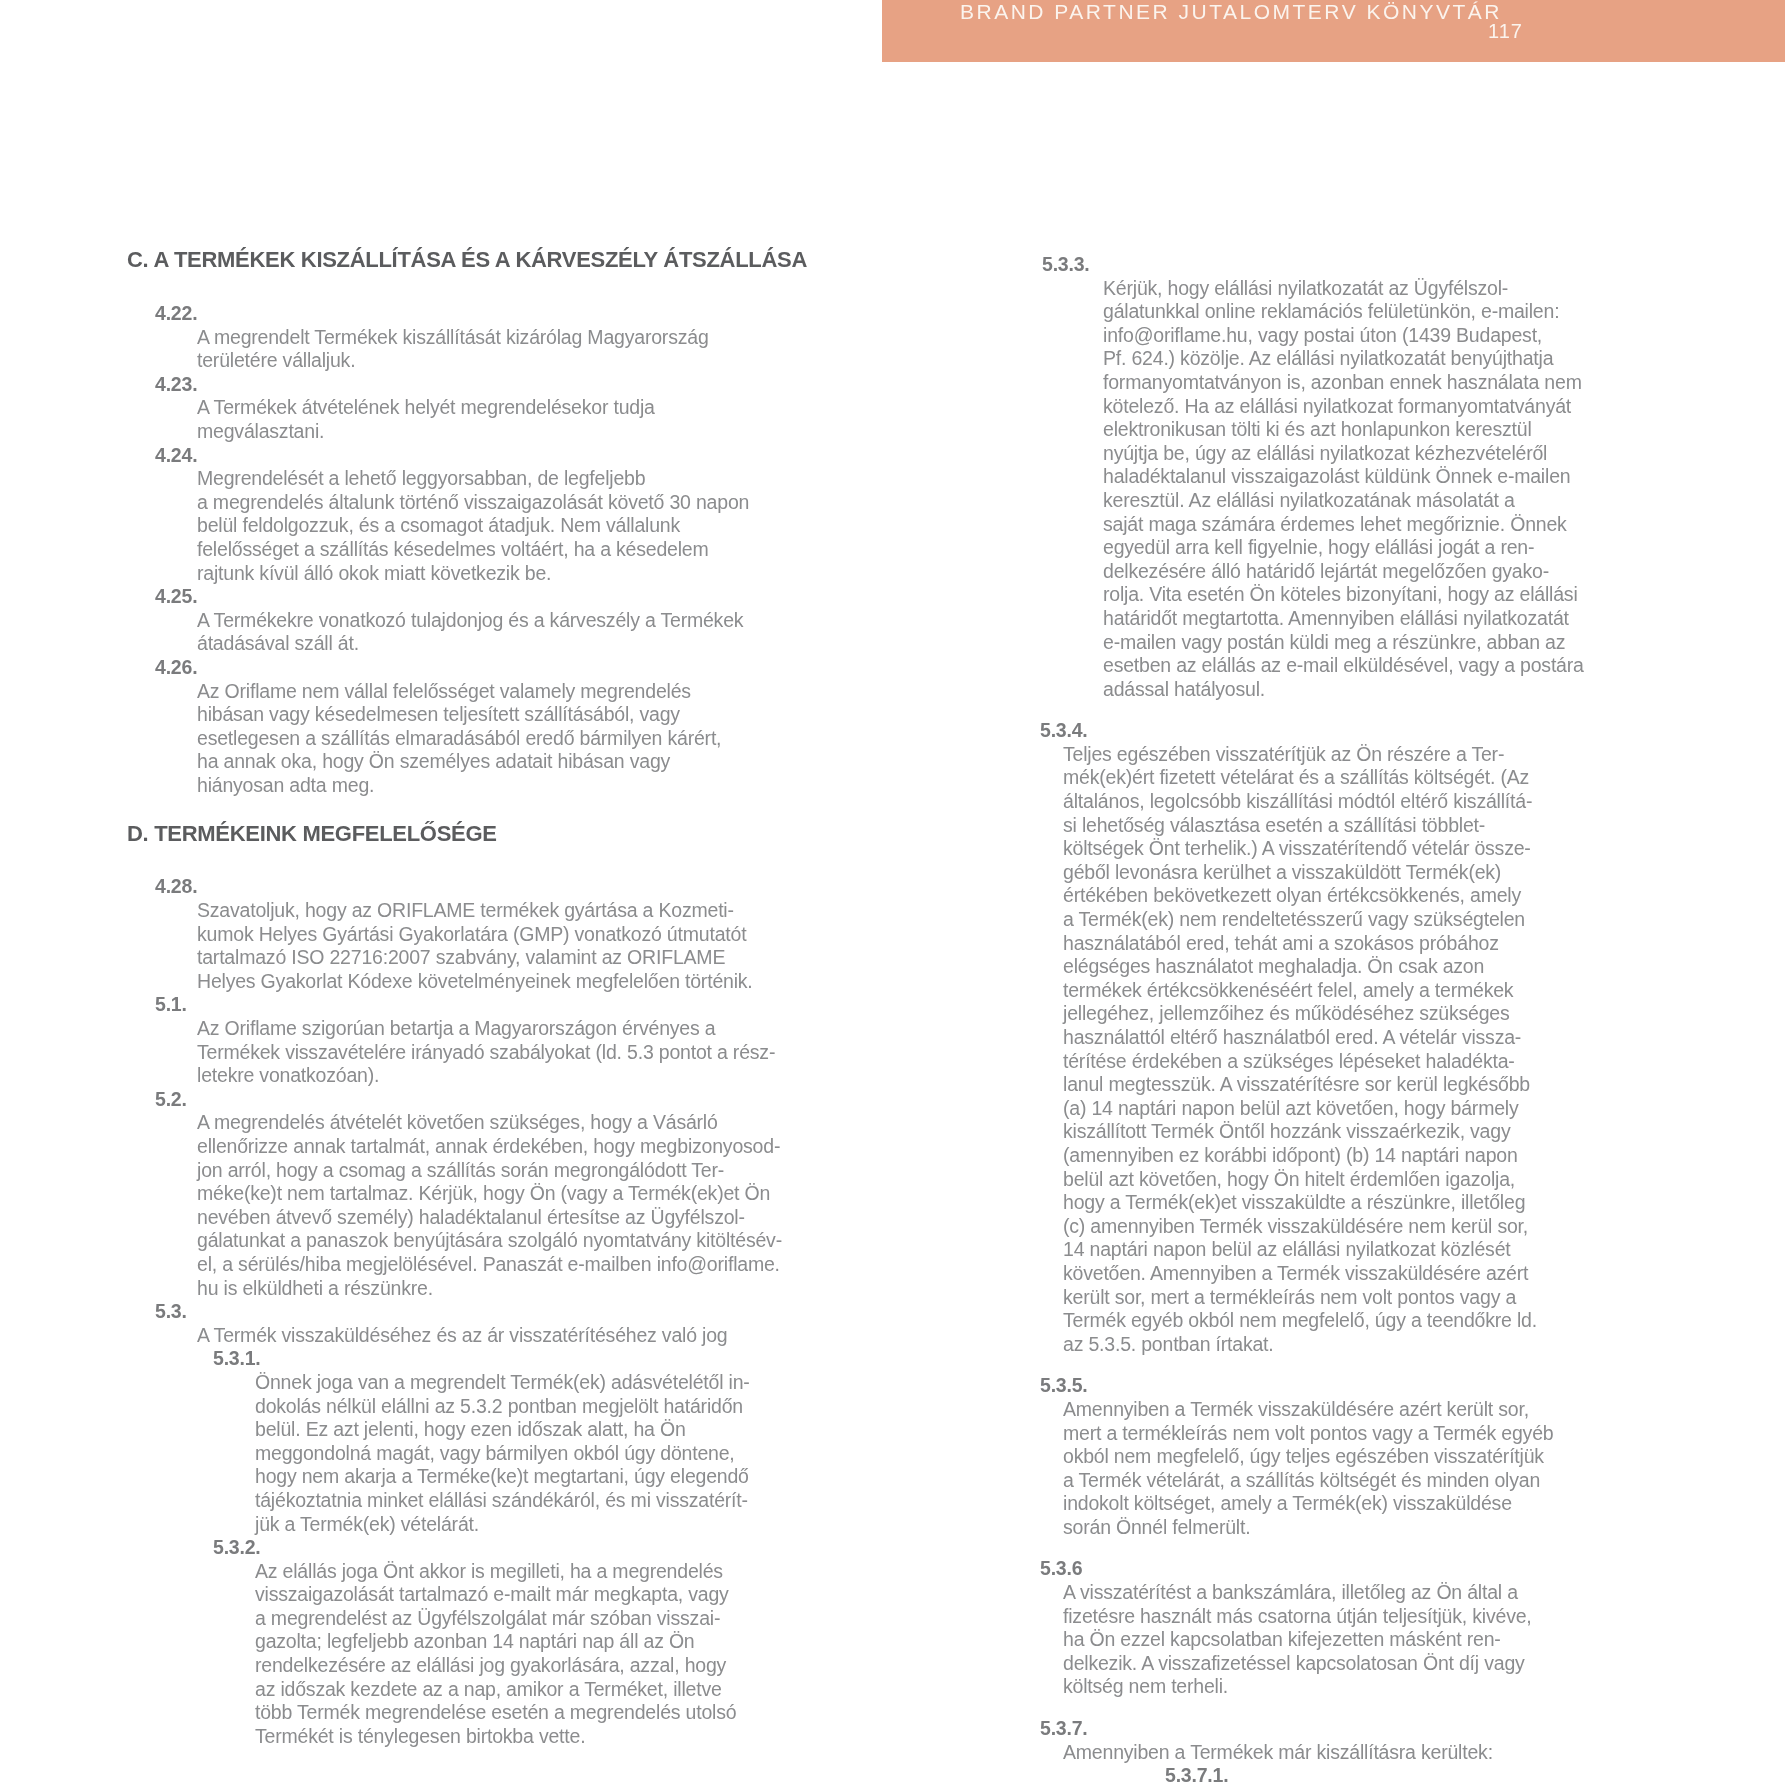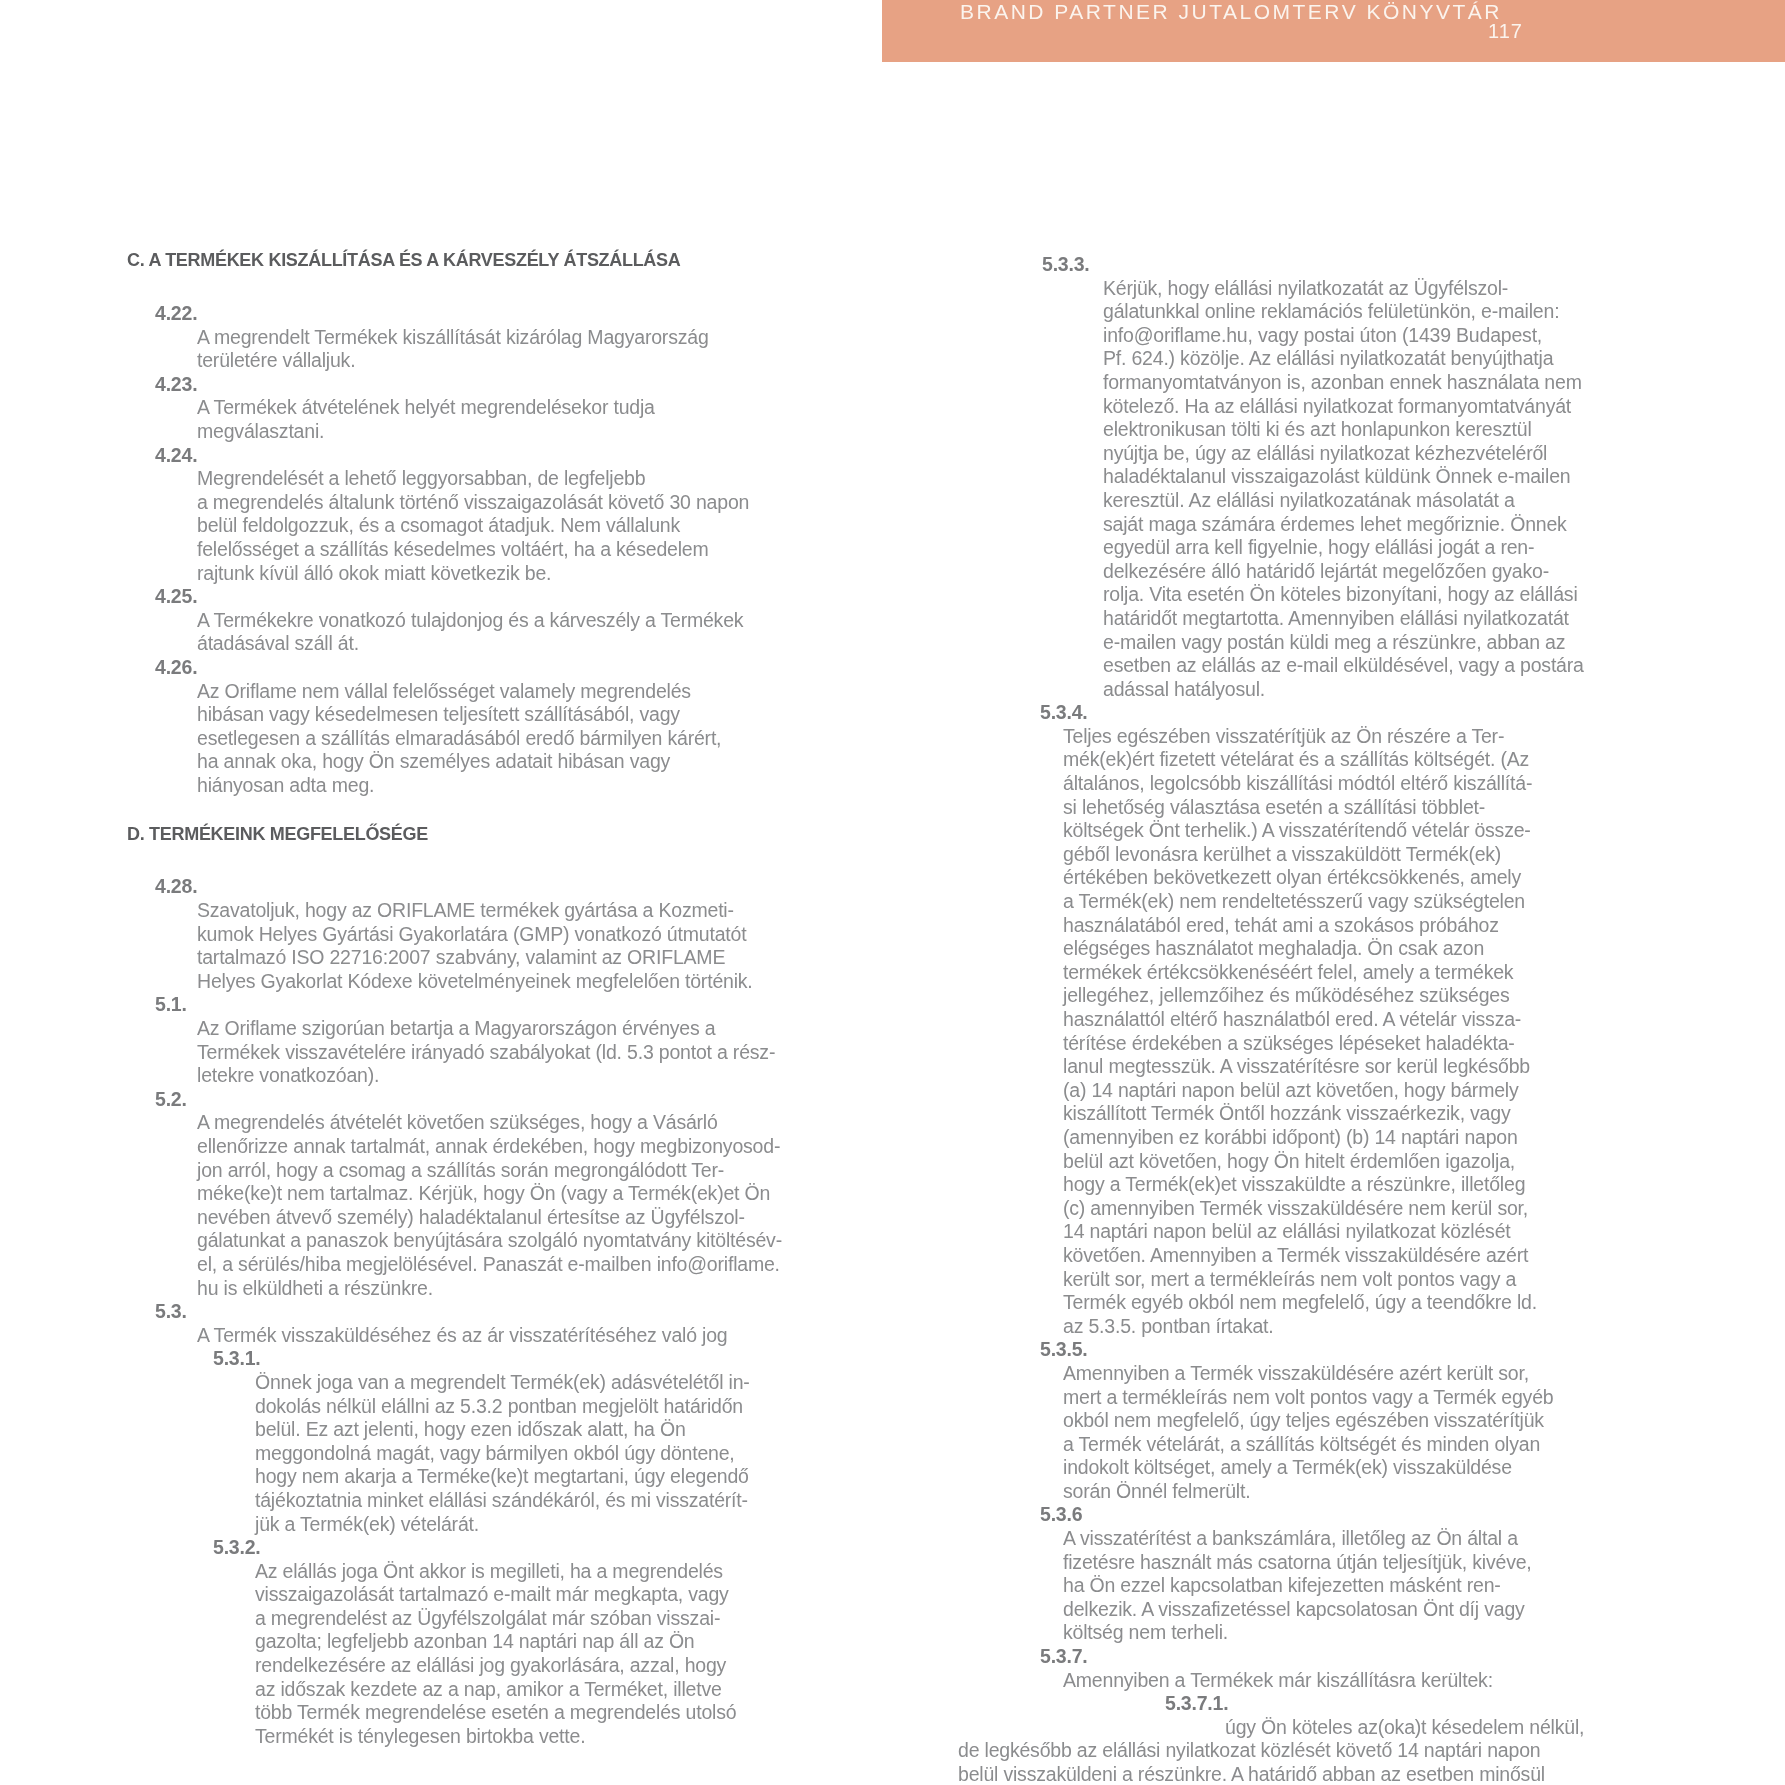--- a/index.html
+++ b/index.html
@@ -33,21 +33,21 @@
     color:#8b8c8e;
     font-size:19.5px; line-height:23.6px;
     letter-spacing:-0.2px;
   }
   .col-left  { left:127px; top:245px; width:770px; }
   .col-right { left:958px; top:253px; width:740px; }
 
   .section-heading {
     margin:0 0 27px 0;
     color:#5b5c5e;
-    font-size:18px; font-weight:bold;
+    font-size:22px; font-weight:bold;
     letter-spacing:-0.3px;
     line-height:30px;
     white-space:nowrap;
   }
   .section-heading.gap-d { margin-top:22px; margin-bottom:26px; }
   .section-heading.gap-5 { margin-top:30px; margin-bottom:26px; }
 
   .item { position:relative; white-space:pre-line; }
   .item .num {
     position:absolute; top:0;
@@ -57,21 +57,21 @@
 
   
   .lvl1 { padding-left:70px; }
   .lvl1 > .num { left:28px; }
   .lvl2 { padding-left:128px; }
   .lvl2 > .num { left:86px; }
 
   
   .r-flush { padding-left:145px; }        
   .r-flush > .num { left:84px; }
-  .r-hang { padding-left:105px; text-indent:39px; }  
+  .r-hang { padding-left:105px; text-indent:39px;margin-top:18px; }  
   .r-hang > .num { left:82px; }
   .r-deep { padding-left:267px; }         
   .r-deep > .num { left:207px; }
   .r-continuation { padding-left:0; white-space:pre-line; }
 </style>
 </head>
 <body>
 
 <div class="page">
 

